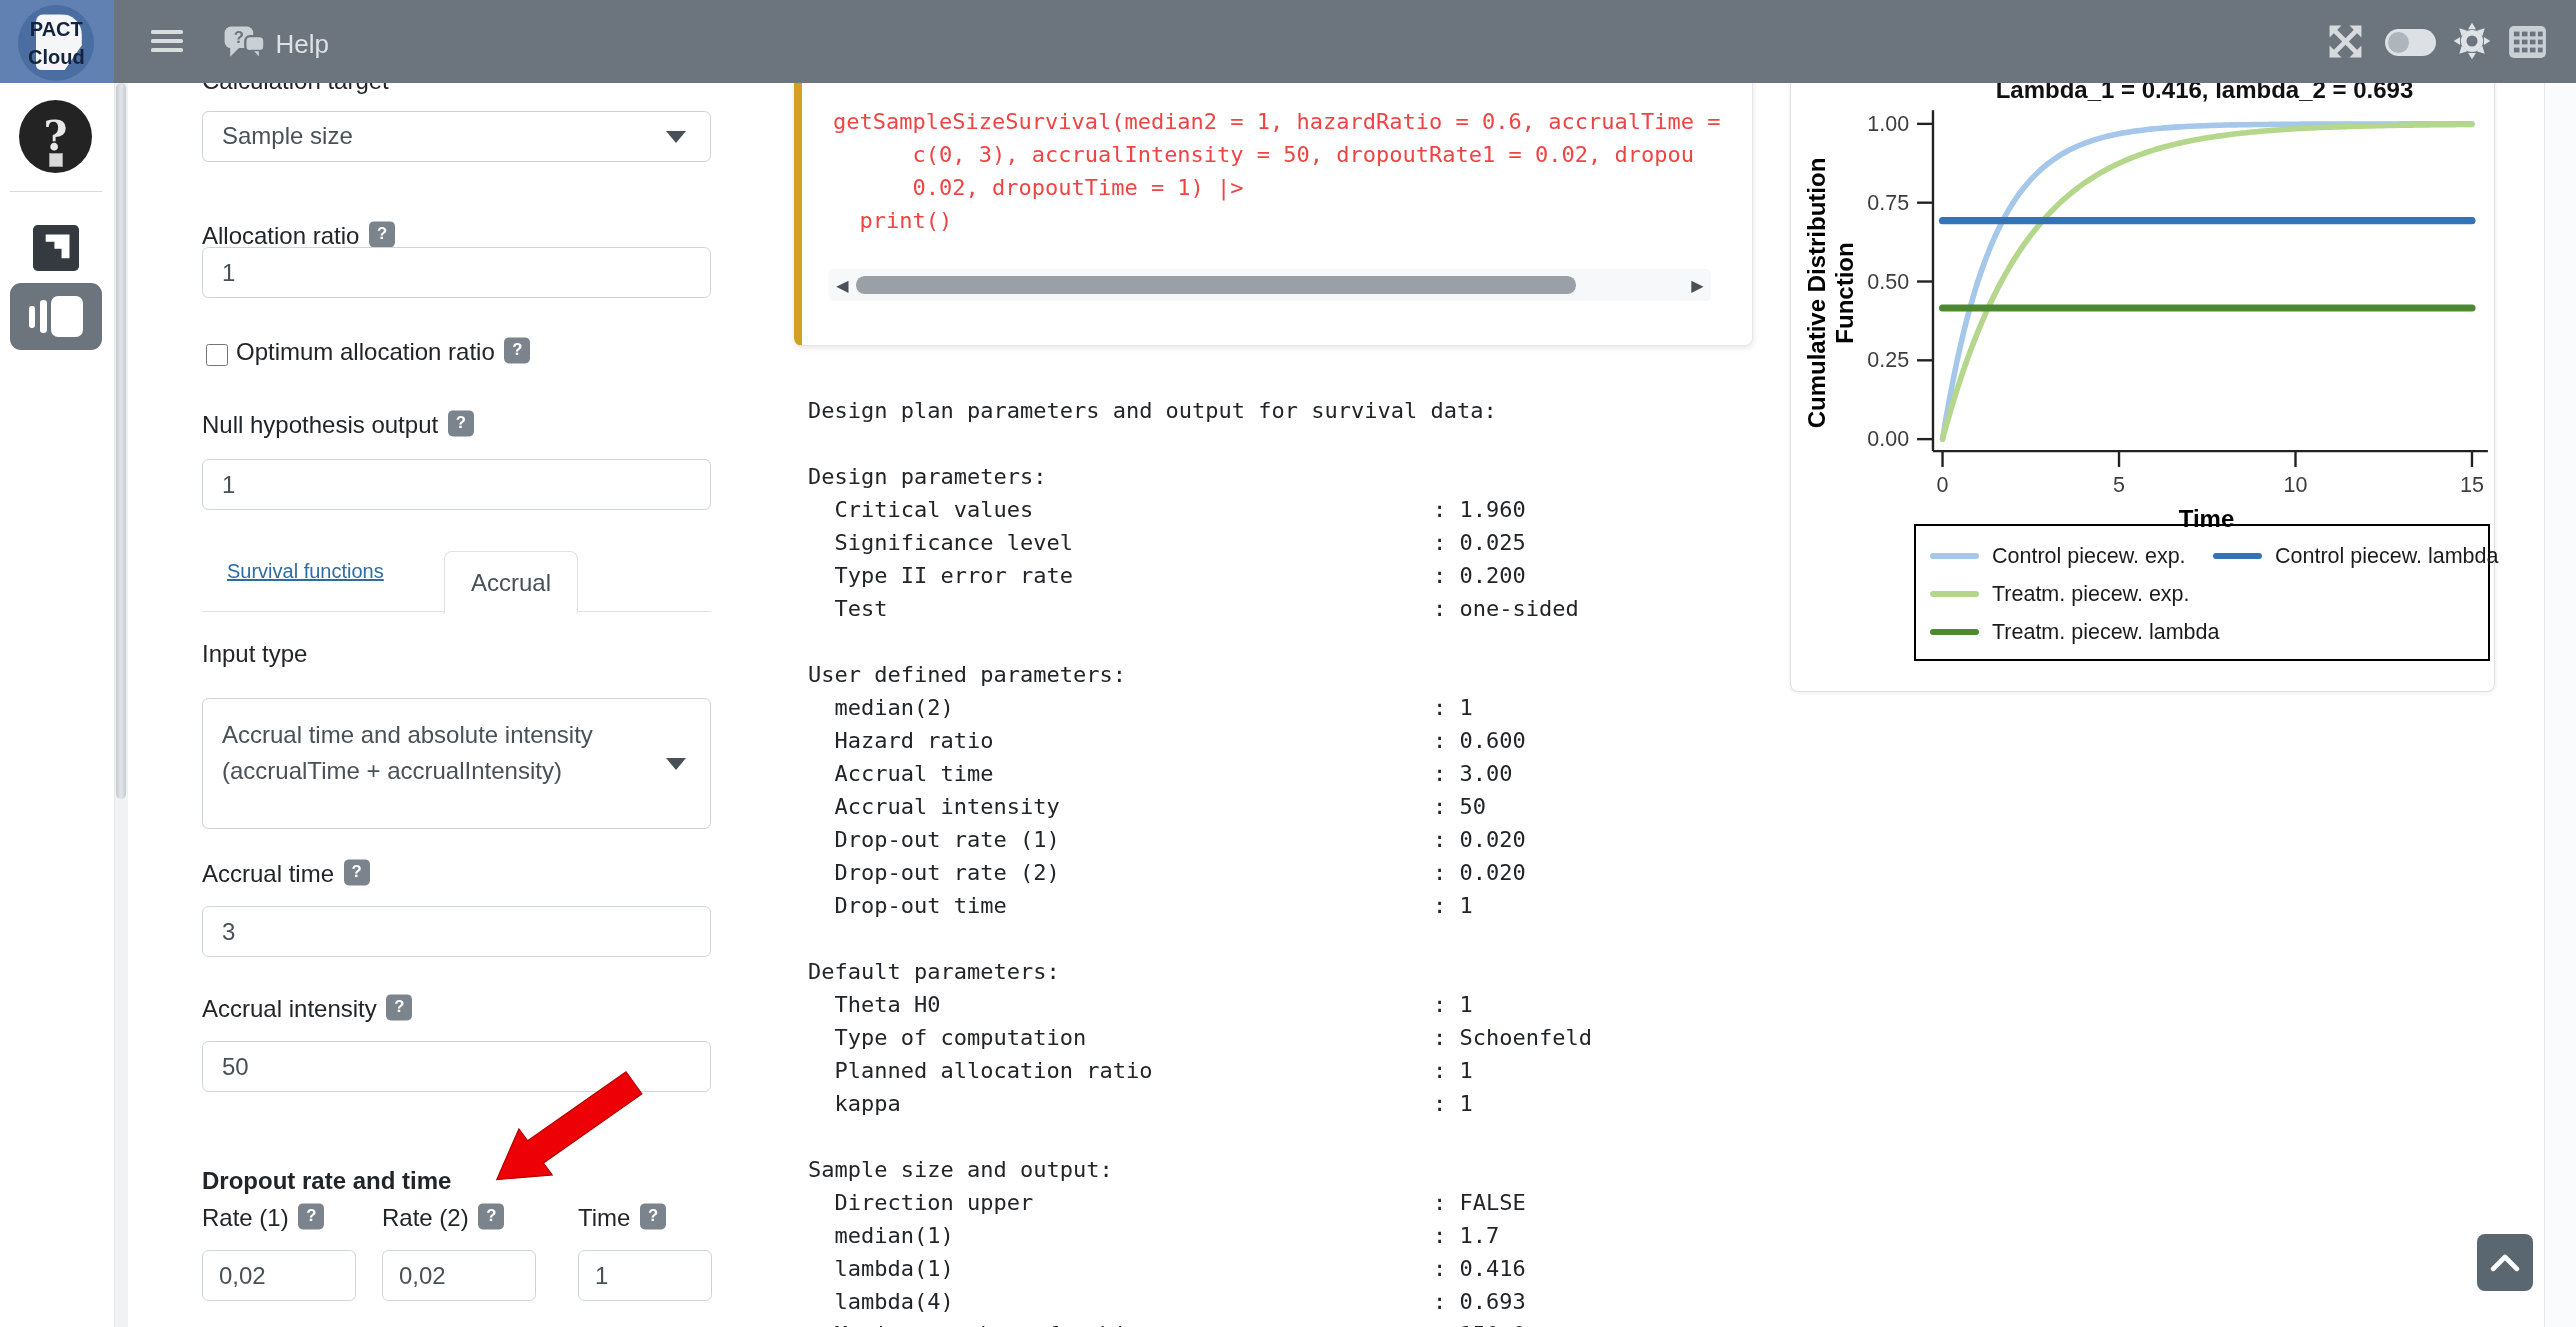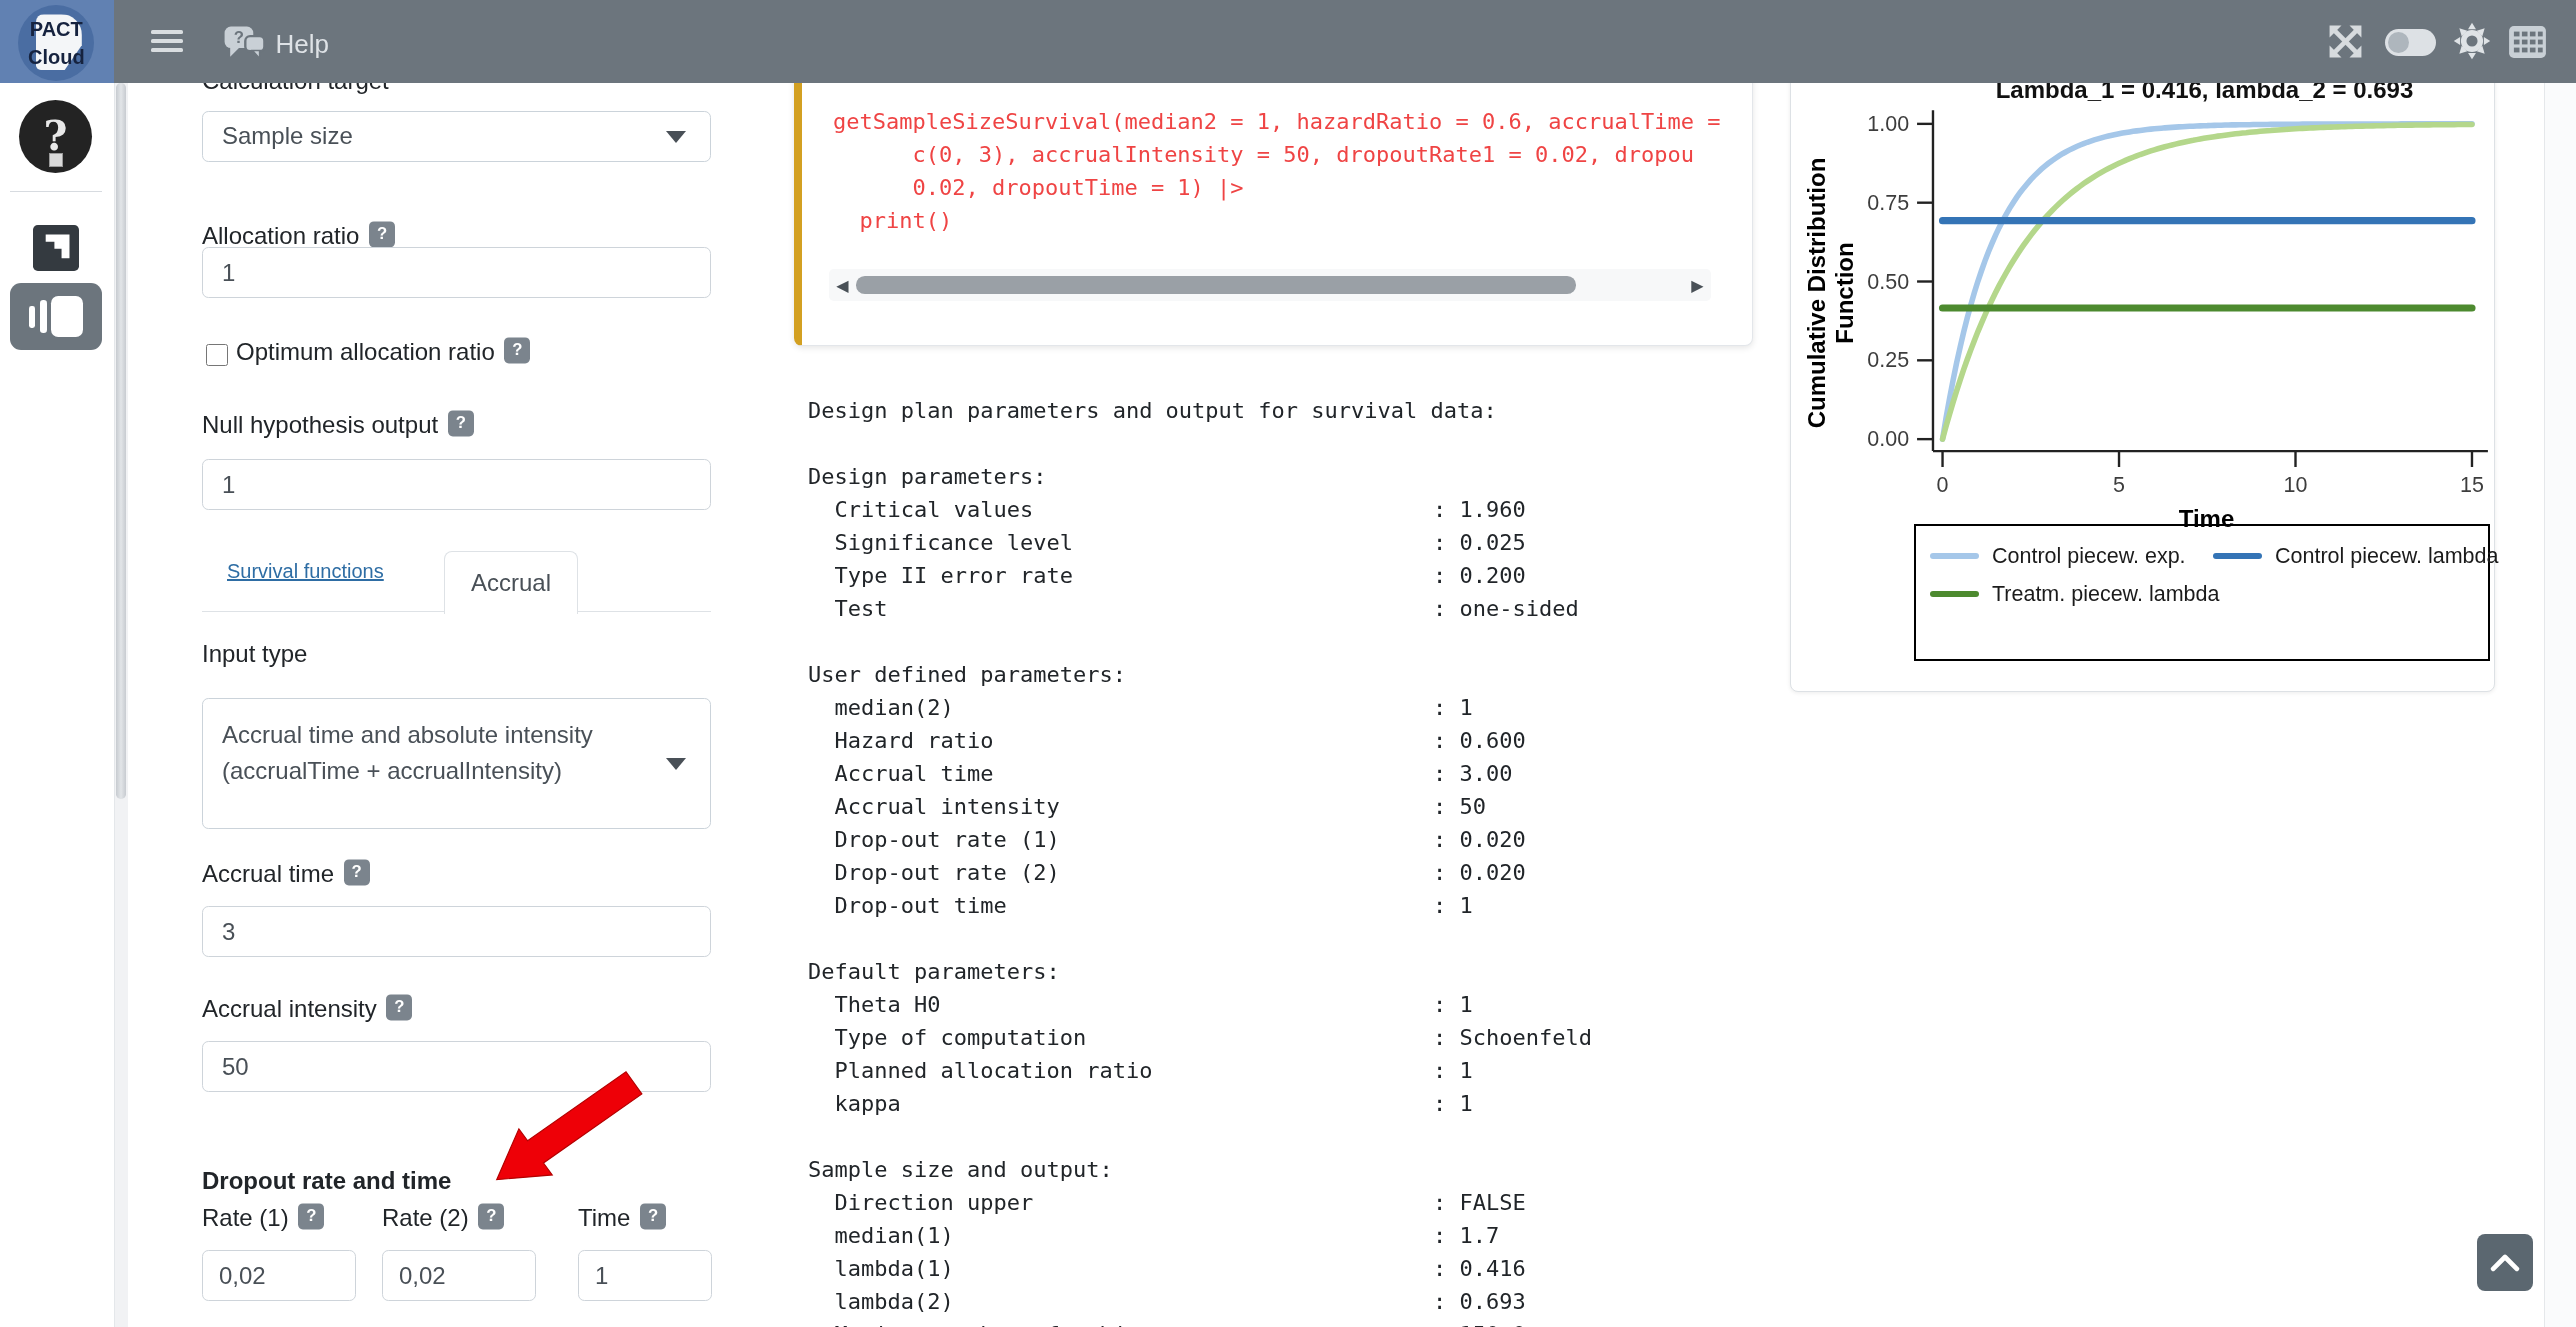--- a/index.html
+++ b/index.html
@@ -314,21 +314,21 @@
       <div class="out-row">Default parameters:</div>
       <div class="out-row"><span class="out-label">  Theta H0</span><span>: 1</span></div>
       <div class="out-row"><span class="out-label">  Type of computation</span><span>: Schoenfeld</span></div>
       <div class="out-row"><span class="out-label">  Planned allocation ratio</span><span>: 1</span></div>
       <div class="out-row"><span class="out-label">  kappa</span><span>: 1</span></div>
       <div class="out-row"></div>
       <div class="out-row">Sample size and output:</div>
       <div class="out-row"><span class="out-label">  Direction upper</span><span>: FALSE</span></div>
       <div class="out-row"><span class="out-label">  median(1)</span><span>: 1.7</span></div>
       <div class="out-row"><span class="out-label">  lambda(1)</span><span>: 0.416</span></div>
-      <div class="out-row"><span class="out-label">  lambda(2)</span><span>: 0.693</span></div>
+      <div class="out-row"><span class="out-label">  lambda(4)</span><span>: 0.693</span></div>
       <div class="out-row"><span class="out-label">  Maximum number of subjects</span><span>: 150.0</span></div>
     </div>
 
   <div id="chart-card" class="abs"></div>
   <div id="chart-title" class="abs">Lambda_1 = 0.416, lambda_2 = 0.693</div>
   <div id="chart-ylabel" class="abs">Cumulative Distribution Function</div>
   <svg id="plot-svg" class="abs" width="685" height="414" viewBox="0 0 860 520">
       <line x1="148" y1="18" x2="148" y2="446" stroke="#222" stroke-width="3"></line>
       <line x1="148" y1="446" x2="845" y2="446" stroke="#222" stroke-width="3"></line>
       <line x1="128" y1="431" x2="148" y2="431" stroke="#222" stroke-width="3"></line>
@@ -361,20 +361,26 @@
           <span class="leg-swatch" style="background: rgb(165, 199, 233);"></span>
           <span class="leg-text">Control piecew. exp.</span>
         </div>
         <div class="leg-entry">
           <span class="leg-swatch" style="background: rgb(52, 116, 182);"></span>
           <span class="leg-text">Control piecew. lambda</span>
         </div>
       </div>
       <div class="leg-row">
         <div class="leg-entry col1">
+          <span class="leg-swatch" style="background: rgb(180, 215, 139);"></span>
+          <span class="leg-text">Treatm. piecew. exp.</span>
+        </div>
+      </div>
+      <div class="leg-row">
+        <div class="leg-entry col1">
           <span class="leg-swatch" style="background: rgb(77, 138, 47);"></span>
           <span class="leg-text">Treatm. piecew. lambda</span>
         </div>
       </div>
     </div>
 
   <div id="scroll-top" class="abs">
     <svg width="30" height="19" viewBox="0 0 38 24">
       <polyline points="4,20 19,5 34,20" fill="none" stroke="#fff" stroke-width="6" stroke-linecap="round" stroke-linejoin="round"></polyline>
     </svg>

